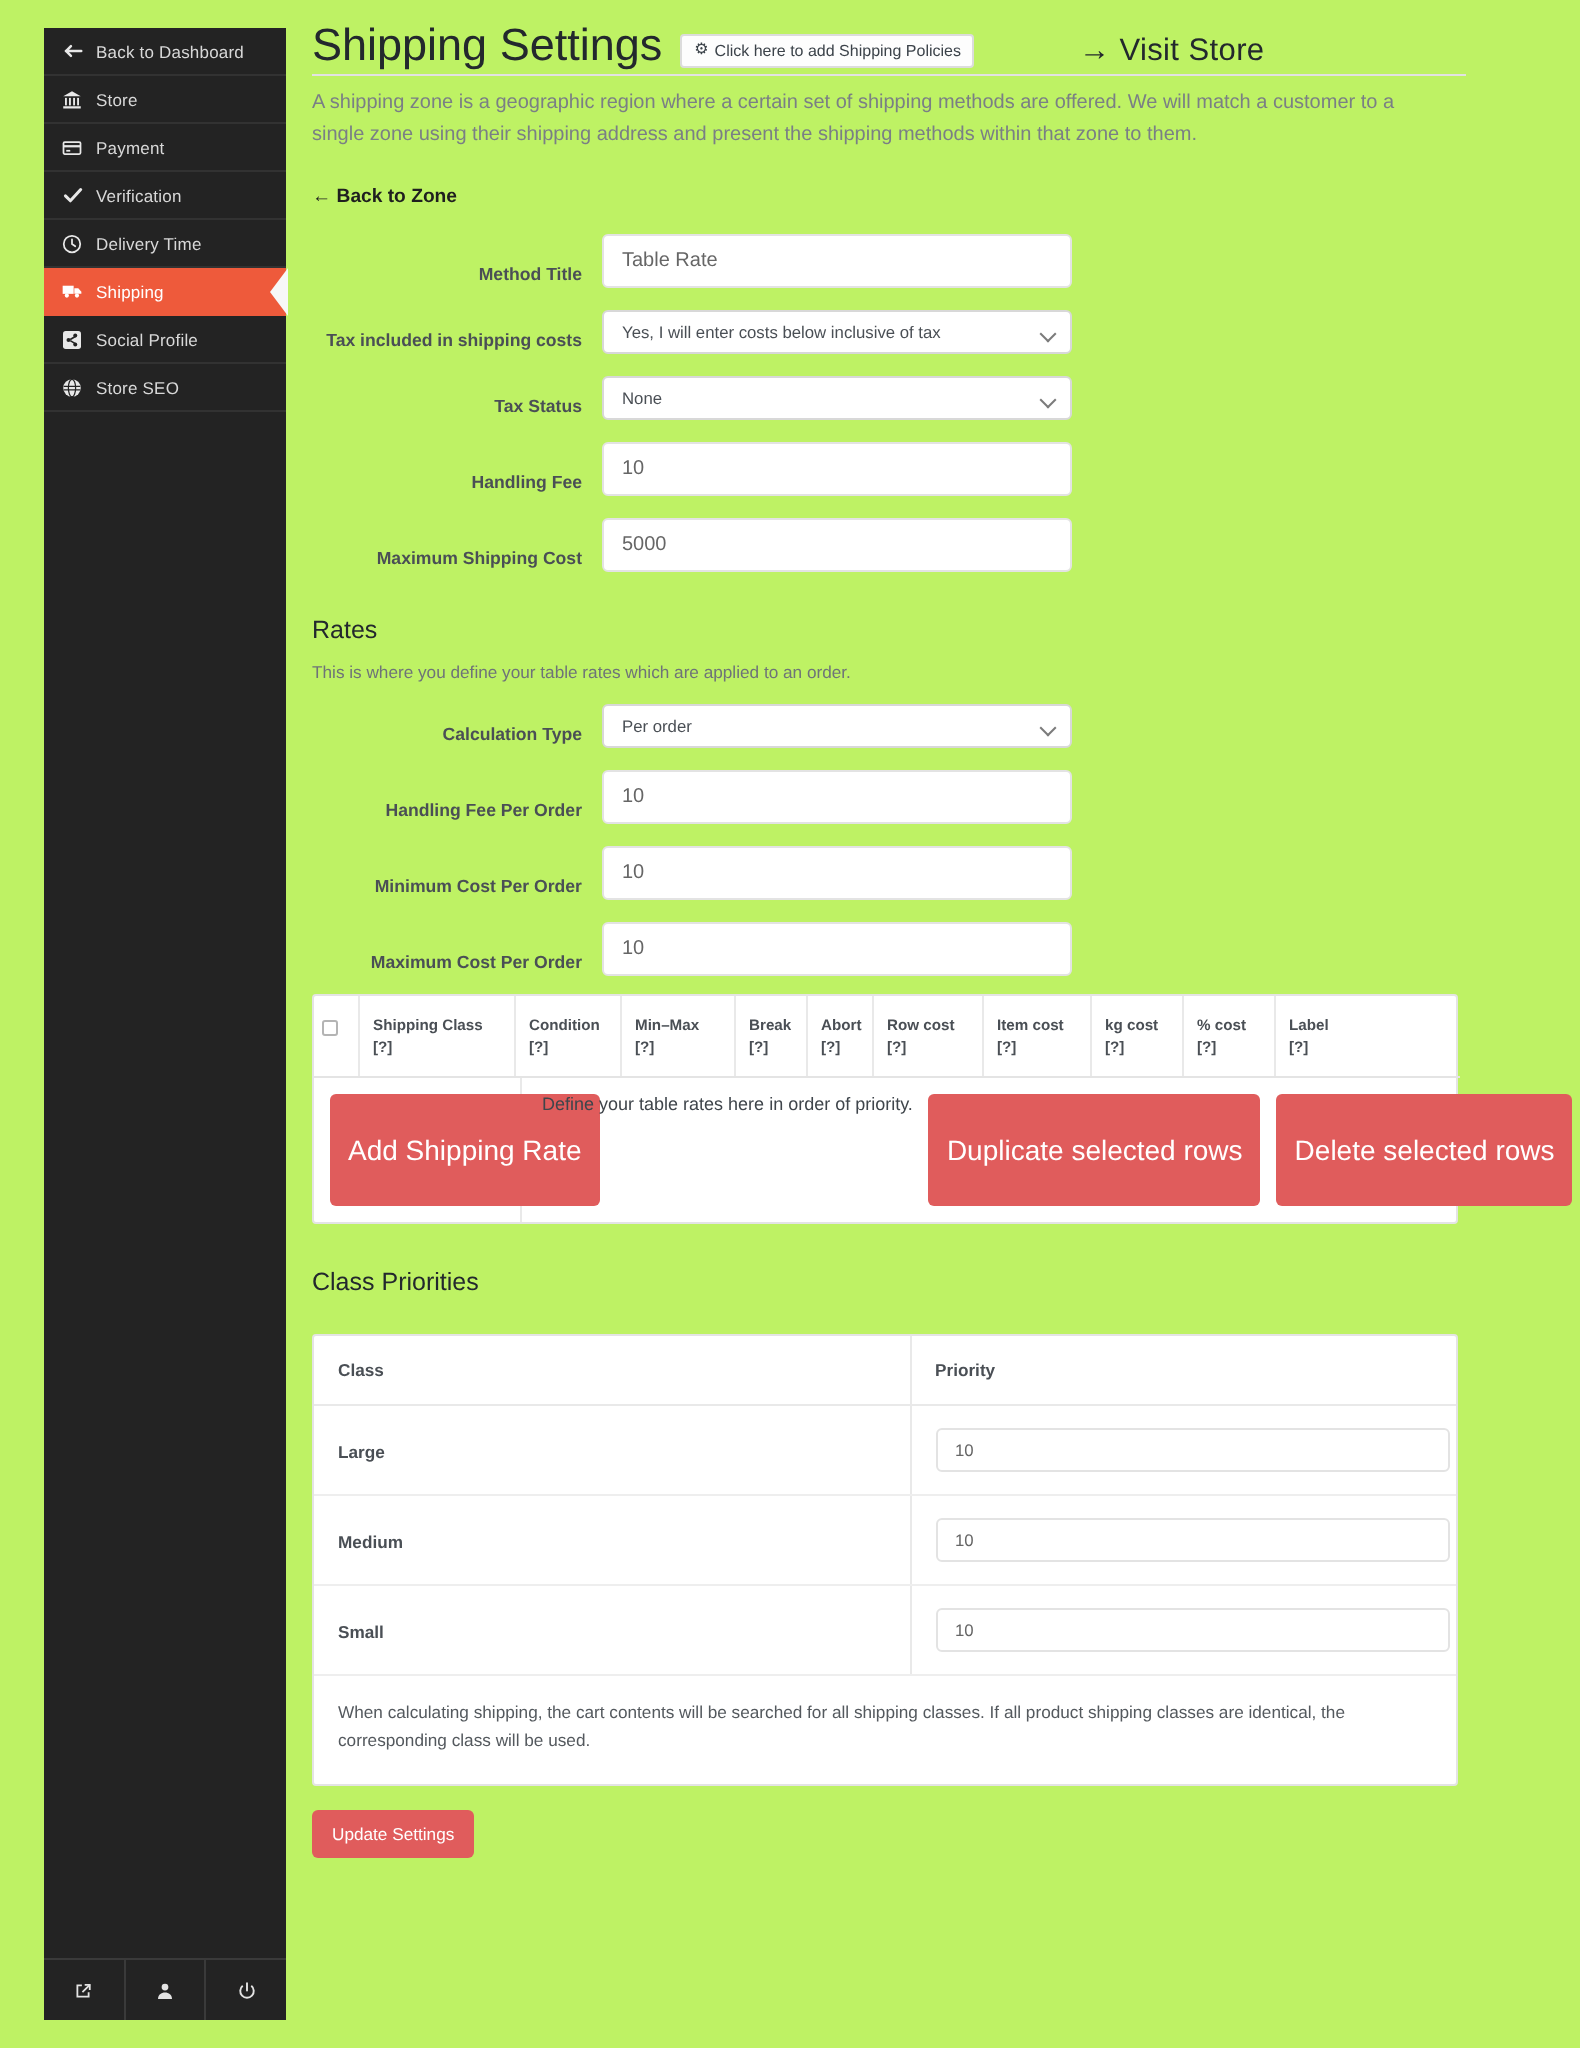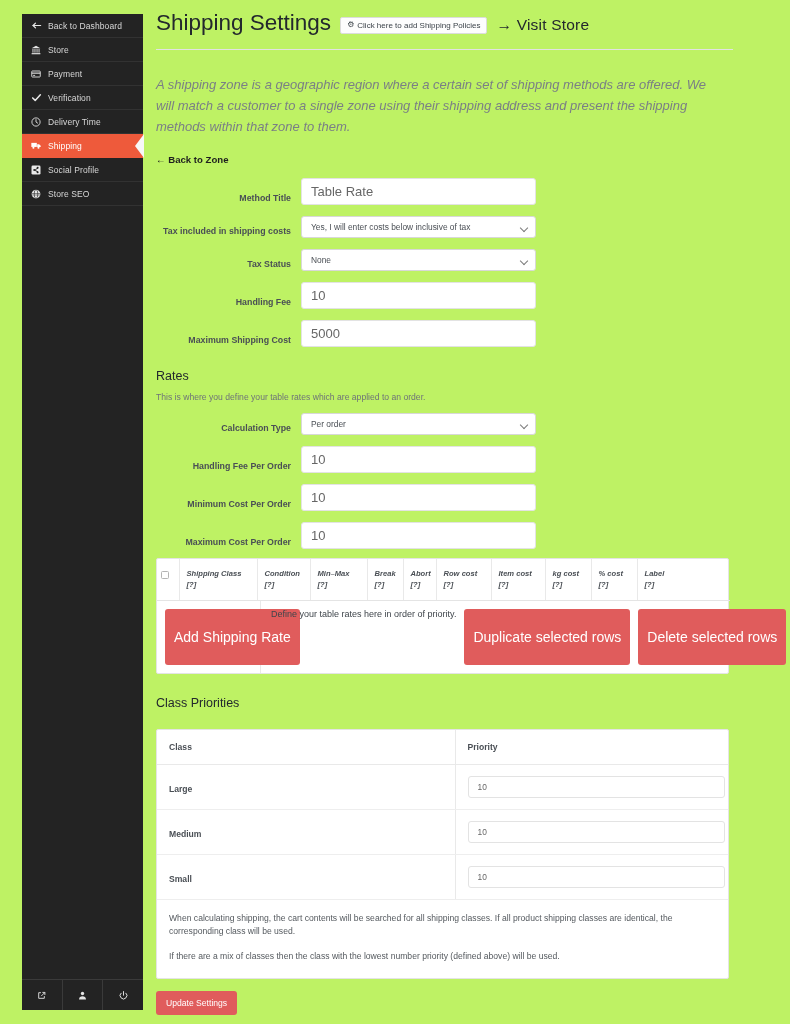--- a/index.html
+++ b/index.html
@@ -56,55 +56,55 @@
   }
   .nav-bottom > div:last-child { border-right: none; }
   .nav-filler { flex: 1 1 auto; }
 
   
   .main { position: absolute; left: 156px; top: 10px; width: 600px; }
 
   .page-head {
     display: flex; align-items: baseline; flex-wrap: wrap;
     column-gap: 9px; row-gap: 1px;
-    padding-bottom: 12px;
+    padding-bottom: 0;
     border-bottom: 1px solid #e2e2e2;
     width: 577px;
   }
   .page-title { font-size: 22.5px; font-weight: 400; color: #23282d; line-height: 1.18; }
   .policy-btn {
     display: inline-flex; align-items: center; gap: 3px;
     border: 1px solid #dcdcdc; background: #fdfdfd; border-radius: 2px;
     padding: 3px 6px; font-size: 8px; color: #3c434a; cursor: pointer;
     position: relative; top: -3px;
   }
   .policy-btn .gear { font-size: 8px; line-height: 1; }
-  .visit { font-size: 15.5px; color: #23282d; letter-spacing: .2px; cursor: pointer; }
+  .visit { font-size: 15.5px; color: #23282d; letter-spacing: .2px; cursor: pointer; margin-left: 43px; }
 
   .intro {
-    margin-top: 24px; width: 562px;
-    font-size: 13px; font-style: italic; color: #7a7f85; line-height: 1.65;
+    margin-top: 6px; width: 562px;
+    font-size: 10px; color: #7a7f85; line-height: 1.65;
   }
 
   .back-zone {
     margin-top: 16px; font-size: 9.6px; font-weight: 700; color: #1f1f1f;
     cursor: pointer; display: inline-block;
   }
 
   
   .frow { display: flex; align-items: flex-end; margin-top: 11px; }
   .frow .flabel {
     width: 145px; flex: 0 0 145px; text-align: right; padding-right: 10px;
     font-size: 8.8px; font-weight: 700; color: #4a4f55; line-height: 1.45;
     padding-top: 5px;
   }
   .frow .fctl { flex: 0 0 235px; }
   .inp {
     width: 235px; height: 27px; border: 1px solid #e3e3e3; background: #fff;
-    border-radius: 3px; font-size: 13px; color: #666; padding: 0 9px;
+    border-radius: 3px; font-size: 10px; color: #666; padding: 0 9px;
     display: flex; align-items: center;
   }
   .sel {
     width: 235px; height: 22px; border: 1px solid #d8d8d8; background: #fff;
     border-radius: 3px; font-size: 8.4px; color: #4a4f55; padding: 0 20px 0 9px;
     display: flex; align-items: center; position: relative; cursor: pointer;
   }
   .sel::after {
     content: ""; position: absolute; right: 8px; top: 8px;
     width: 5px; height: 5px; border-right: 1.3px solid #7b7b7b; border-bottom: 1.3px solid #7b7b7b;
@@ -112,21 +112,21 @@
   }
 
   .sec-title { font-size: 12.5px; font-weight: 400; color: #23282d; margin-top: 22px; }
   .sec-desc { font-size: 8.6px; color: #6e7378; margin-top: 9px; }
 
   
   .tr-box {
     margin-top: 9px; width: 573px; background: #fff;
     border: 1px solid #e4e4e4; border-radius: 2px;
   }
-  table.rates { width: 100%; border-collapse: collapse; table-layout: fixed; font-style: italic; }
+  table.rates { width: 100%; border-collapse: collapse; table-layout: fixed; }
   table.rates th {
     border-right: 1px solid #e9e9e9; border-bottom: 1px solid #e4e4e4;
     padding: 9px 5px 9px 7px;
     font-size: 7.6px; font-weight: 700; color: #4a4f55;
     text-align: left; vertical-align: top; line-height: 1.5;
   }
   table.rates th:last-child { border-right: none; }
   table.rates th .q { display: block; }
   .cbcell { width: 22px; text-align: center !important; padding-left: 0 !important; }
   .cbox {
@@ -450,21 +450,20 @@
             <tr>
               <td><span class="cname">Small</span></td>
               <td>
                 <div class="pinp">10</div>
               </td>
             </tr>
           </tbody>
       </table>
       <div class="cp-note">
         <p>When calculating shipping, the cart contents will be searched for all shipping classes. If all product shipping classes are identical, the corresponding class will be used.</p>
-        <p>If there are a mix of classes then the class with the lowest number priority (defined above) will be used.</p>
       </div>
     </div>
 
     <div class="update-wrap">
       <button class="btn-update">Update Settings</button>
     </div>
 
   </div>
 </div>
 

